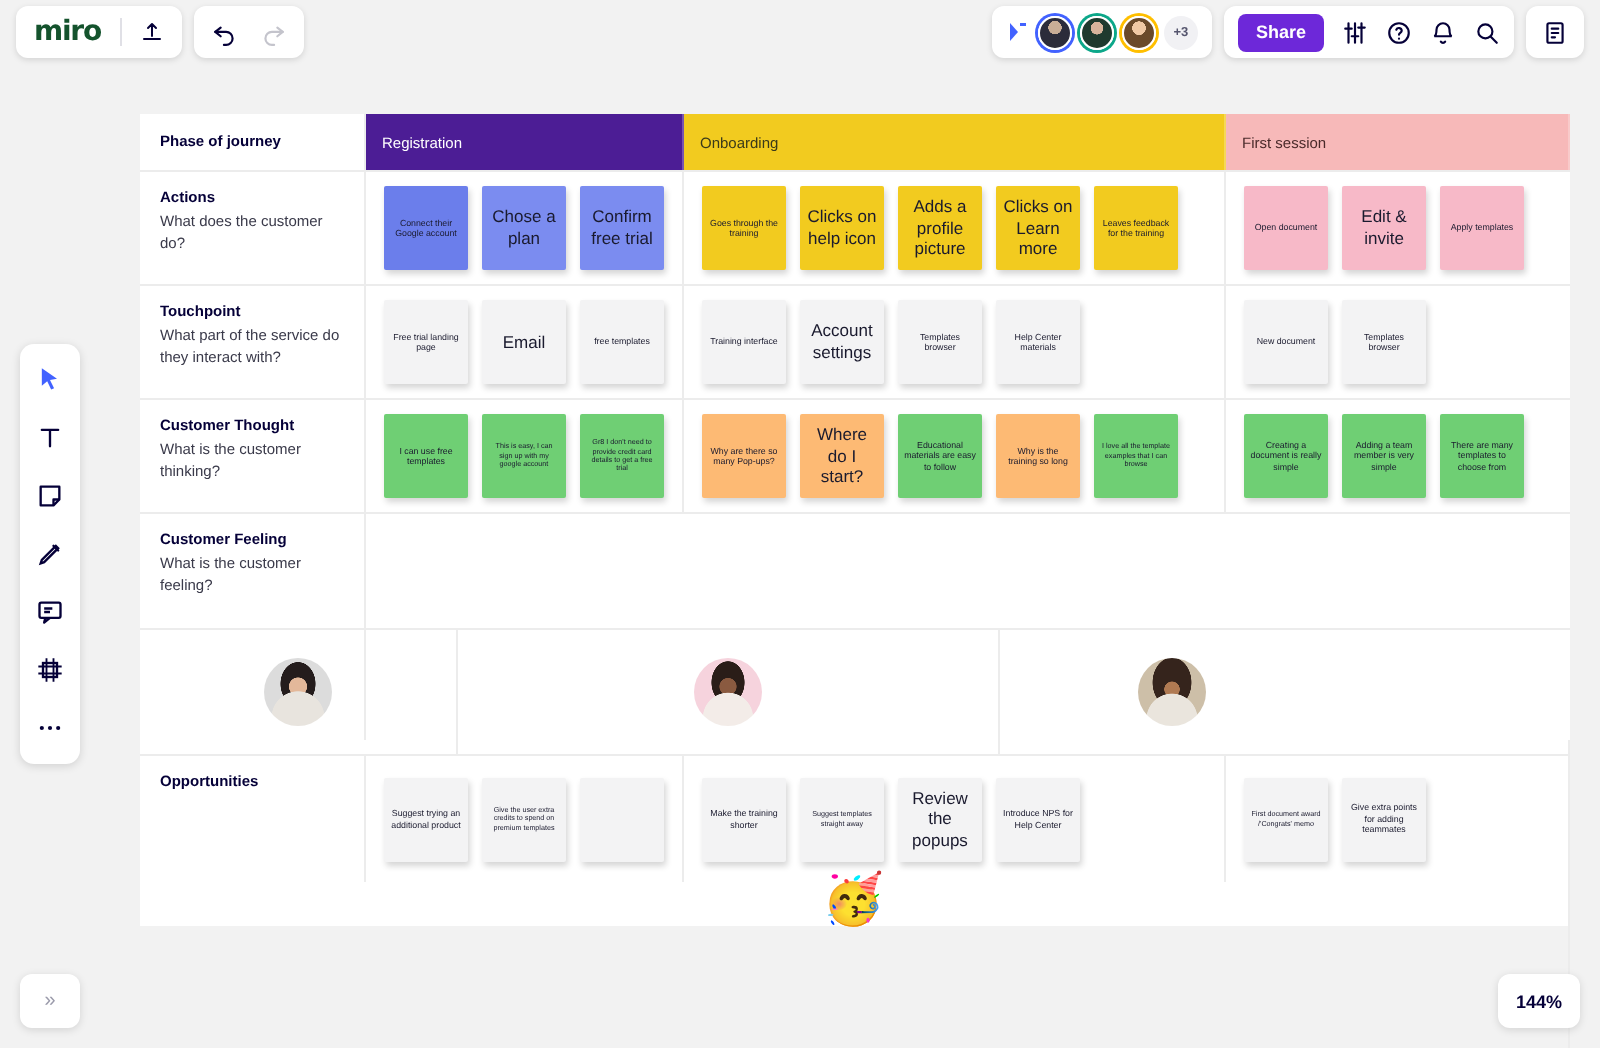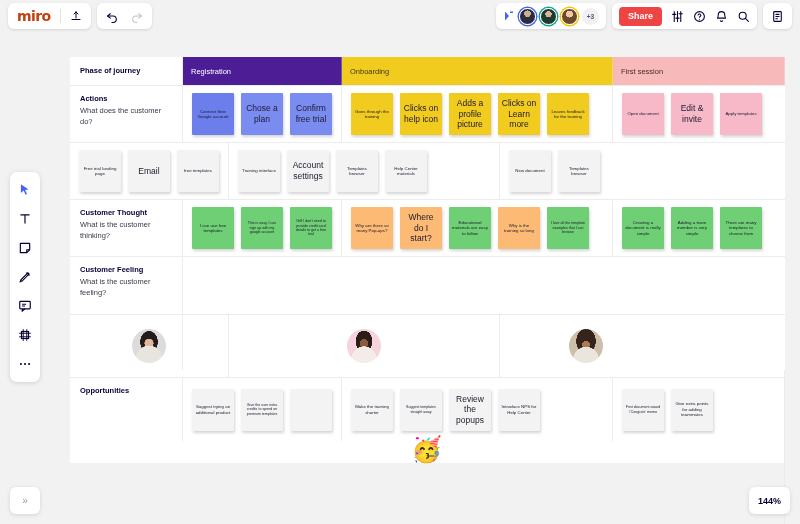--- a/index.html
+++ b/index.html
@@ -19,21 +19,21 @@
   .tb-group {
     background: #fff; border-radius: 6px; height: 26px;
     display: flex; align-items: center;
     box-shadow: 0 1px 3px rgba(0,0,0,.13);
     pointer-events: auto;
   }
   .logo-group { margin-left: 8px; padding: 0 9px; gap: 9px; }
   .miro-logo {
     font-family: "DejaVu Sans", sans-serif;
     font-weight: 700; font-size: 14px; letter-spacing: -.6px;
-    color: #c2410c;
+    color: #14532d;
   }
   .tb-sep { width: 1px; height: 14px; background: #e0e0e6; }
   .undo-group { margin-left: 6px; padding: 0 9px; gap: 11px; }
   .icon { display: inline-flex; align-items: center; justify-content: center; }
   .icon svg { display: block; }
 
   .right-cluster {
     margin-left: auto; margin-right: 8px;
     display: flex; align-items: center; gap: 6px;
     pointer-events: auto;
@@ -51,21 +51,21 @@
   .av2 { background: radial-gradient(circle at 50% 34%, #d7b49c 0 25%, #1f3a2e 26% 100%); }
   .av3 { background: radial-gradient(circle at 50% 34%, #f0c9a4 0 27%, #6a4a2a 28% 100%); }
   .av-more {
     width: 17px; height: 17px; border-radius: 50%;
     background: #f1f1f4; color: #55556e;
     font-size: 6.5px; font-weight: 700;
     display: flex; align-items: center; justify-content: center;
   }
   .actions-group { padding: 0 7px; gap: 9px; }
   .share-btn {
-    background: #ef4444; color: #fff; border: none;
+    background: #6d28d9; color: #fff; border: none;
     border-radius: 4px; height: 19px; padding: 0 9px;
     font-family: "Liberation Sans", sans-serif;
     font-size: 9px; font-weight: 700; cursor: pointer;
   }
   .panel-group { padding: 0 8px; }
 
   
   .left-toolbar {
     position: absolute; left: 10px; top: 172px;
     width: 30px; background: #fff; border-radius: 7px;
@@ -354,20 +354,24 @@
           <div class="note sq n-yellow big">Clicks on Learn more</div>
           <div class="note sq n-yellow small">Leaves feedback for the training</div>
         </div>
         <div class="zone z-fir">
           <div class="note sq n-pink small">Open document</div>
           <div class="note sq n-pink big">Edit &amp; invite</div>
           <div class="note sq n-pink small">Apply templates</div>
         </div>
       </div>
       <div class="row">
+        <div class="col-label">
+          <div class="t">Touchpoint</div>
+          <div class="s">What part of the service do they interact with?</div>
+        </div>
         <div class="zone z-reg">
           <div class="note sq n-gray small">Free trial landing page</div>
           <div class="note sq n-gray big">Email</div>
           <div class="note sq n-gray small">free templates</div>
         </div>
         <div class="zone z-onb">
           <div class="note sq n-gray small">Training interface</div>
           <div class="note sq n-gray big">Account settings</div>
           <div class="note sq n-gray small">Templates browser</div>
           <div class="note sq n-gray small">Help Center materials</div>

